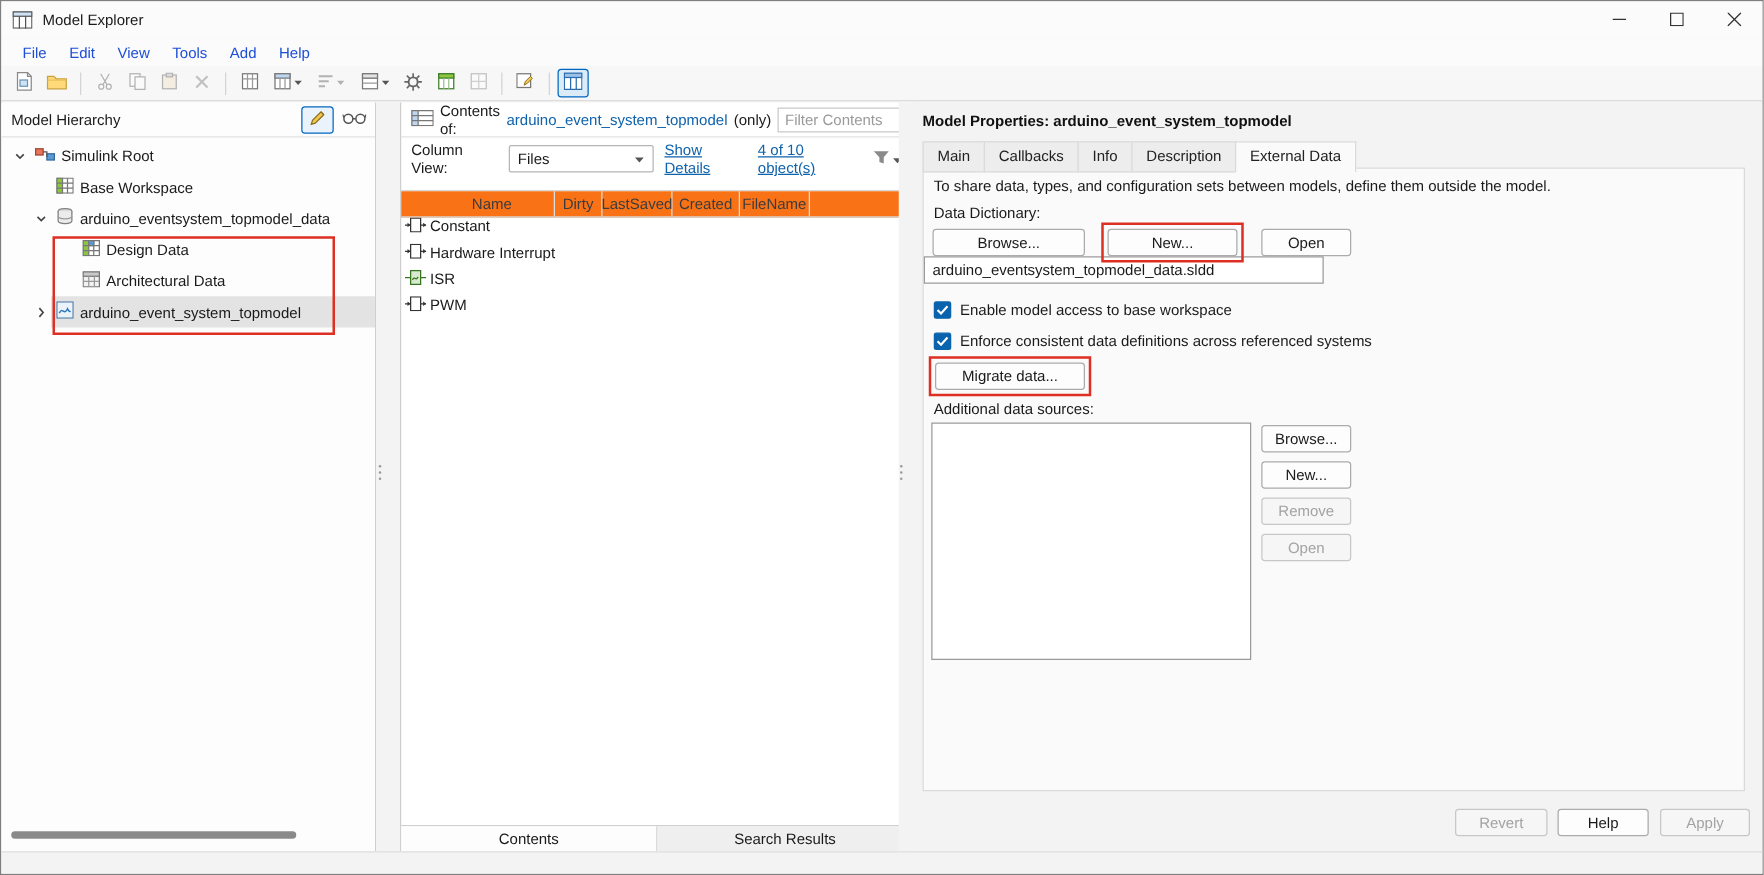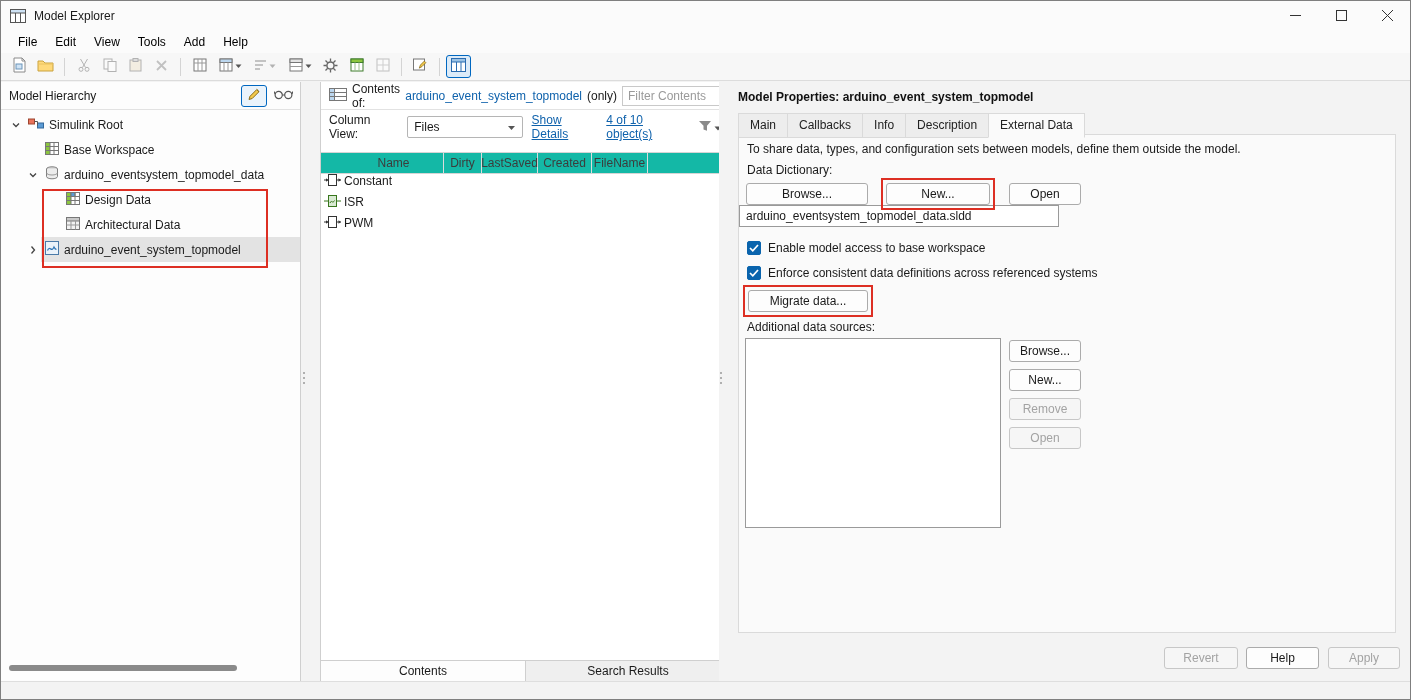--- a/index.html
+++ b/index.html
@@ -12,21 +12,21 @@
   
   .titlebar { height:30px; background:#fbfbfb; display:flex; align-items:center; }
   .app-icon { margin:0 8px 0 9px; display:flex; }
   .title-text { font-size:12px; color:#1a1a1a; }
   .win-controls { margin-left:auto; display:flex; height:100%; }
   .win-btn { width:46px; height:100%; display:flex; align-items:center; justify-content:center;
              background:transparent; border:none; cursor:pointer; }
 
   
   .menubar { height:22px; background:#fbfbfb; display:flex; align-items:center; padding-left:8px; }
-  .menu-item { padding:2px 9px; color:#000000; cursor:default; }
+  .menu-item { padding:2px 9px; color:#1d4ed8; cursor:default; }
 
   
   .toolbar { height:28px; background:#f7f7f7; border-bottom:1px solid #dcdcdc;
              display:flex; align-items:center; padding-left:6px; gap:1px; }
   .tbtn { width:25px; height:23px; display:flex; align-items:center; justify-content:center;
           border:1px solid transparent; border-radius:3px; background:transparent; }
   .tbtn.dd { width:34px; gap:2px; }
   .tbtn.disabled { opacity:.42; }
   .tbtn.active { border-color:#0067c0; background:#dcebf8; }
   .tsep { width:1px; height:18px; background:#d4d4d4; margin:0 5px; }
@@ -76,21 +76,21 @@
 
   .ct-header2 { height:34px; display:flex; align-items:center; gap:9px; padding:0 8px; }
   .cv-label { color:#1a1a1a; }
   .cv-select { width:122px; height:22px; border:1px solid #b5b5b5; background:#fff;
                display:flex; align-items:center; padding:0 6px; border-radius:2px; }
   .cv-select .val { flex:1; }
   .link { color:#0f62ac; text-decoration:underline; cursor:pointer; }
   .funnel-btn { display:flex; align-items:center; gap:2px; margin-left:2px; }
 
   .ct-table { position:absolute; top:70px; left:0; right:0; bottom:21px; border-top:1px solid #d5d5d5; }
-  .tbl-head { display:flex; height:21px; background:#14b8a6; border-bottom:1px solid #d5d5d5; }
+  .tbl-head { display:flex; height:21px; background:#f97316; border-bottom:1px solid #d5d5d5; }
   .th { display:flex; align-items:center; justify-content:center; color:#3c3c3c;
         border-right:1px solid #dcdcdc; }
   .th.c-icon { width:23px; border-right:none; }
   .th.c-name { width:100px; }
   .th.c-dirty { width:38px; }
   .th.c-saved { width:56px; }
   .th.c-created { width:54px; }
   .th.c-file { width:56px; }
   .tbl-row { display:flex; align-items:flex-start; height:21px; }
   .tbl-row .ricon { width:23px; display:flex; justify-content:center; }
@@ -454,20 +454,31 @@
                 <path d="M0 6h4.5M12.5 6H17" stroke="#333"></path>
                 <path d="M2 4.2L4.4 6 2 7.8z" fill="#333"></path>
                 <path d="M14.5 4.2L16.9 6l-2.4 1.8z" fill="#333"></path>
               </svg>
             </span>
           <span class="rlabel">Constant</span>
         </div>
         <div class="tbl-row">
           <span class="ricon">
               <svg width="17" height="12">
+                <rect x="4.5" y="0.5" width="8" height="11" fill="#fff" stroke="#333"></rect>
+                <path d="M0 6h4.5M12.5 6H17" stroke="#333"></path>
+                <path d="M2 4.2L4.4 6 2 7.8z" fill="#333"></path>
+                <path d="M14.5 4.2L16.9 6l-2.4 1.8z" fill="#333"></path>
+              </svg>
+            </span>
+          <span class="rlabel">Hardware Interrupt</span>
+        </div>
+        <div class="tbl-row">
+          <span class="ricon">
+              <svg width="17" height="12">
                 <rect x="4.5" y="0.5" width="8" height="11" fill="#d9ead3" stroke="#38761d"></rect>
                 <path d="M0 6h4.5M12.5 6H17" stroke="#38761d"></path>
                 <path d="M6 8c1.5-4 2.5 1.5 4.5-2.5" fill="none" stroke="#38761d"></path>
               </svg>
             </span>
           <span class="rlabel">ISR</span>
         </div>
         <div class="tbl-row">
           <span class="ricon">
               <svg width="17" height="12">

